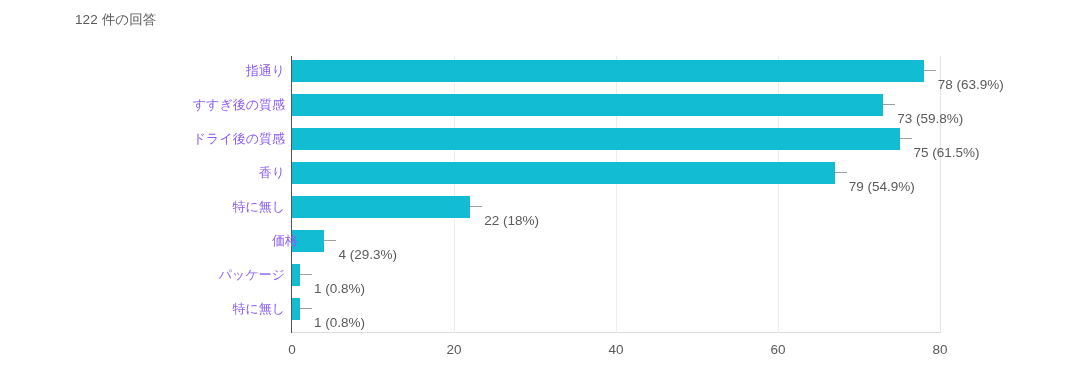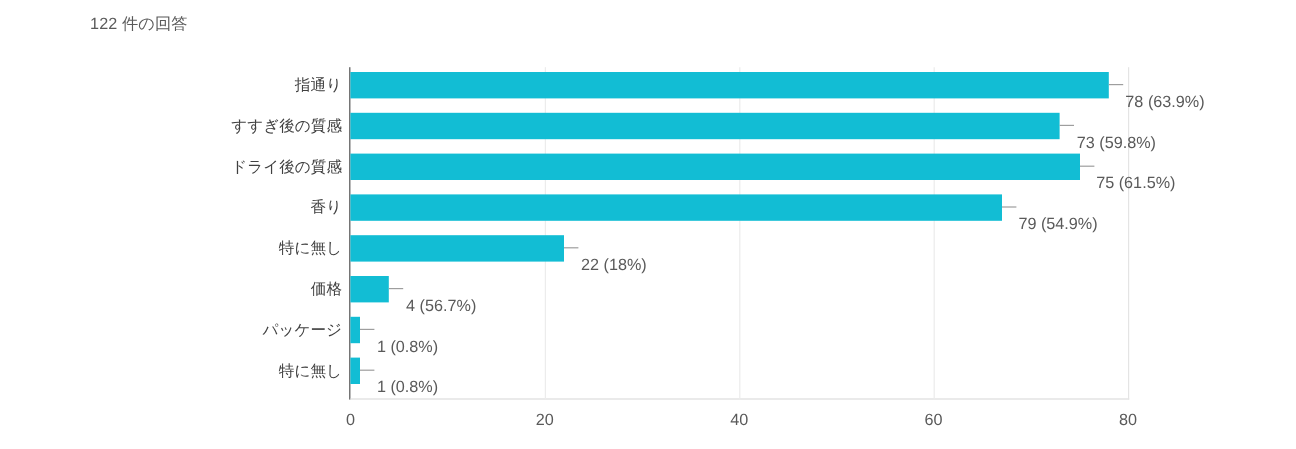--- a/index.html
+++ b/index.html
@@ -101,21 +101,21 @@
     color: #5a5a5a;
     white-space: nowrap;
   }
   .cat-label-wrap {
     position: absolute;
     left: 0;
     width: 285px;
     text-align: right;
     font-size: 13px;
     line-height: 18px;
-    color: #404040;
+    color: #8b5cf6;
     white-space: nowrap;
   }
 
   
   .xtick {
     position: absolute;
     top: 341px;
     font-size: 13.5px;
     line-height: 18px;
     color: #5a5a5a;
@@ -162,42 +162,42 @@
           <div class="bar-value" style="left: 556.7px;">79 (54.9%)</div>
         </div>
         <div class="bar-row" style="top: 136px; width: 648px;">
           <div class="bar" style="width: 178.2px; background: rgb(18, 189, 212);"></div>
           <div class="leader" style="left: 178.2px;"></div>
           <div class="bar-value" style="left: 192.2px;">22 (18%)</div>
         </div>
         <div class="bar-row" style="top: 170px; width: 648px;">
           <div class="bar" style="width: 32.4px; background: rgb(18, 189, 212);"></div>
           <div class="leader" style="left: 32.4px;"></div>
-          <div class="bar-value" style="left: 46.4px;">4 (56.7%)</div>
+          <div class="bar-value" style="left: 46.4px;">4 (29.3%)</div>
         </div>
         <div class="bar-row" style="top: 204px; width: 648px;">
           <div class="bar" style="width: 8.1px; background: rgb(18, 189, 212);"></div>
           <div class="leader" style="left: 8.1px;"></div>
           <div class="bar-value" style="left: 22.1px;">1 (0.8%)</div>
         </div>
         <div class="bar-row" style="top: 238px; width: 648px;">
           <div class="bar" style="width: 8.1px; background: rgb(18, 189, 212);"></div>
           <div class="leader" style="left: 8.1px;"></div>
           <div class="bar-value" style="left: 22.1px;">1 (0.8%)</div>
         </div>
       </div>
   </div>
 
   <div id="cat-labels">
       <div class="cat-label-wrap" style="top: 62px;">指通り</div>
       <div class="cat-label-wrap" style="top: 96px;">すすぎ後の質感</div>
       <div class="cat-label-wrap" style="top: 130px; text-align: right;">ドライ後の質感</div>
       <div class="cat-label-wrap" style="top: 164px;">香り</div>
       <div class="cat-label-wrap" style="top: 198px;">特に無し</div>
-      <div class="cat-label-wrap" style="top: 232px;">価格</div>
+      <div class="cat-label-wrap" style="top: 232px; padding-left: 13px;">価格</div>
       <div class="cat-label-wrap" style="top: 266px;">パッケージ</div>
       <div class="cat-label-wrap" style="top: 300px;">特に無し</div>
     </div>
   <div id="xticks">
       <div class="xtick" style="left: 292px;">0</div>
       <div class="xtick" style="left: 454px;">20</div>
       <div class="xtick" style="left: 616px;">40</div>
       <div class="xtick" style="left: 778px;">60</div>
       <div class="xtick" style="left: 940px;">80</div>
     </div>

